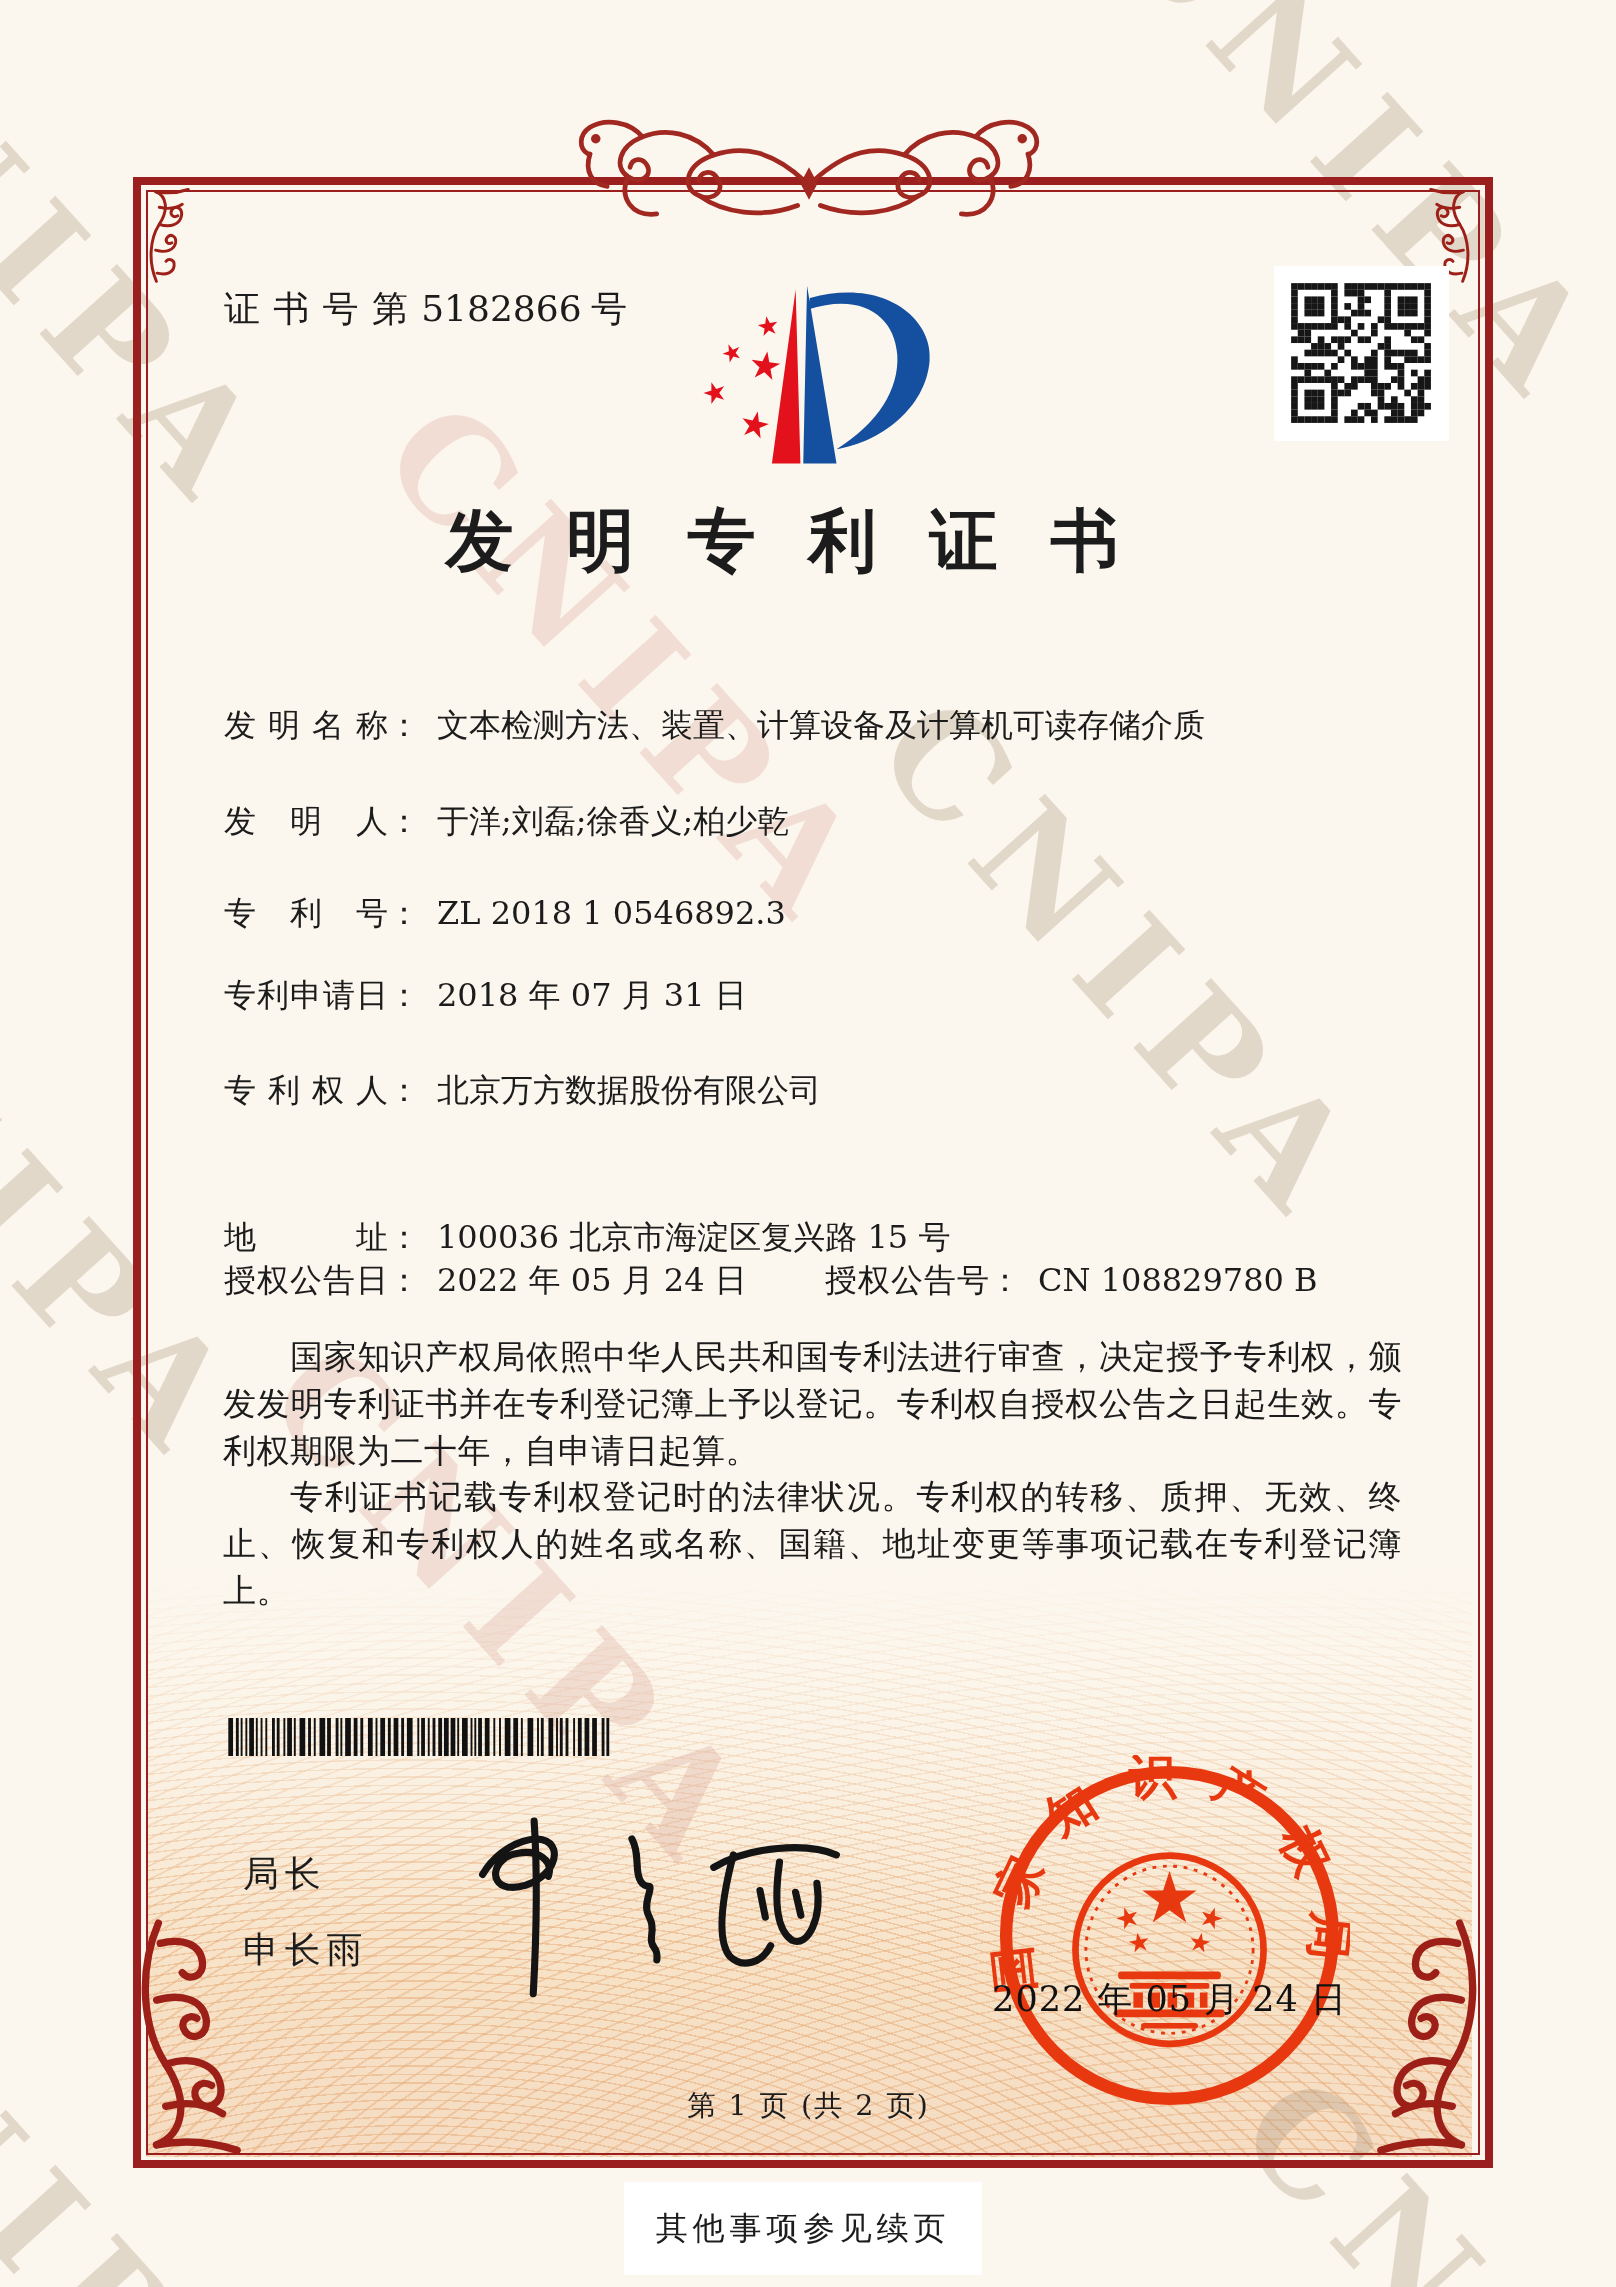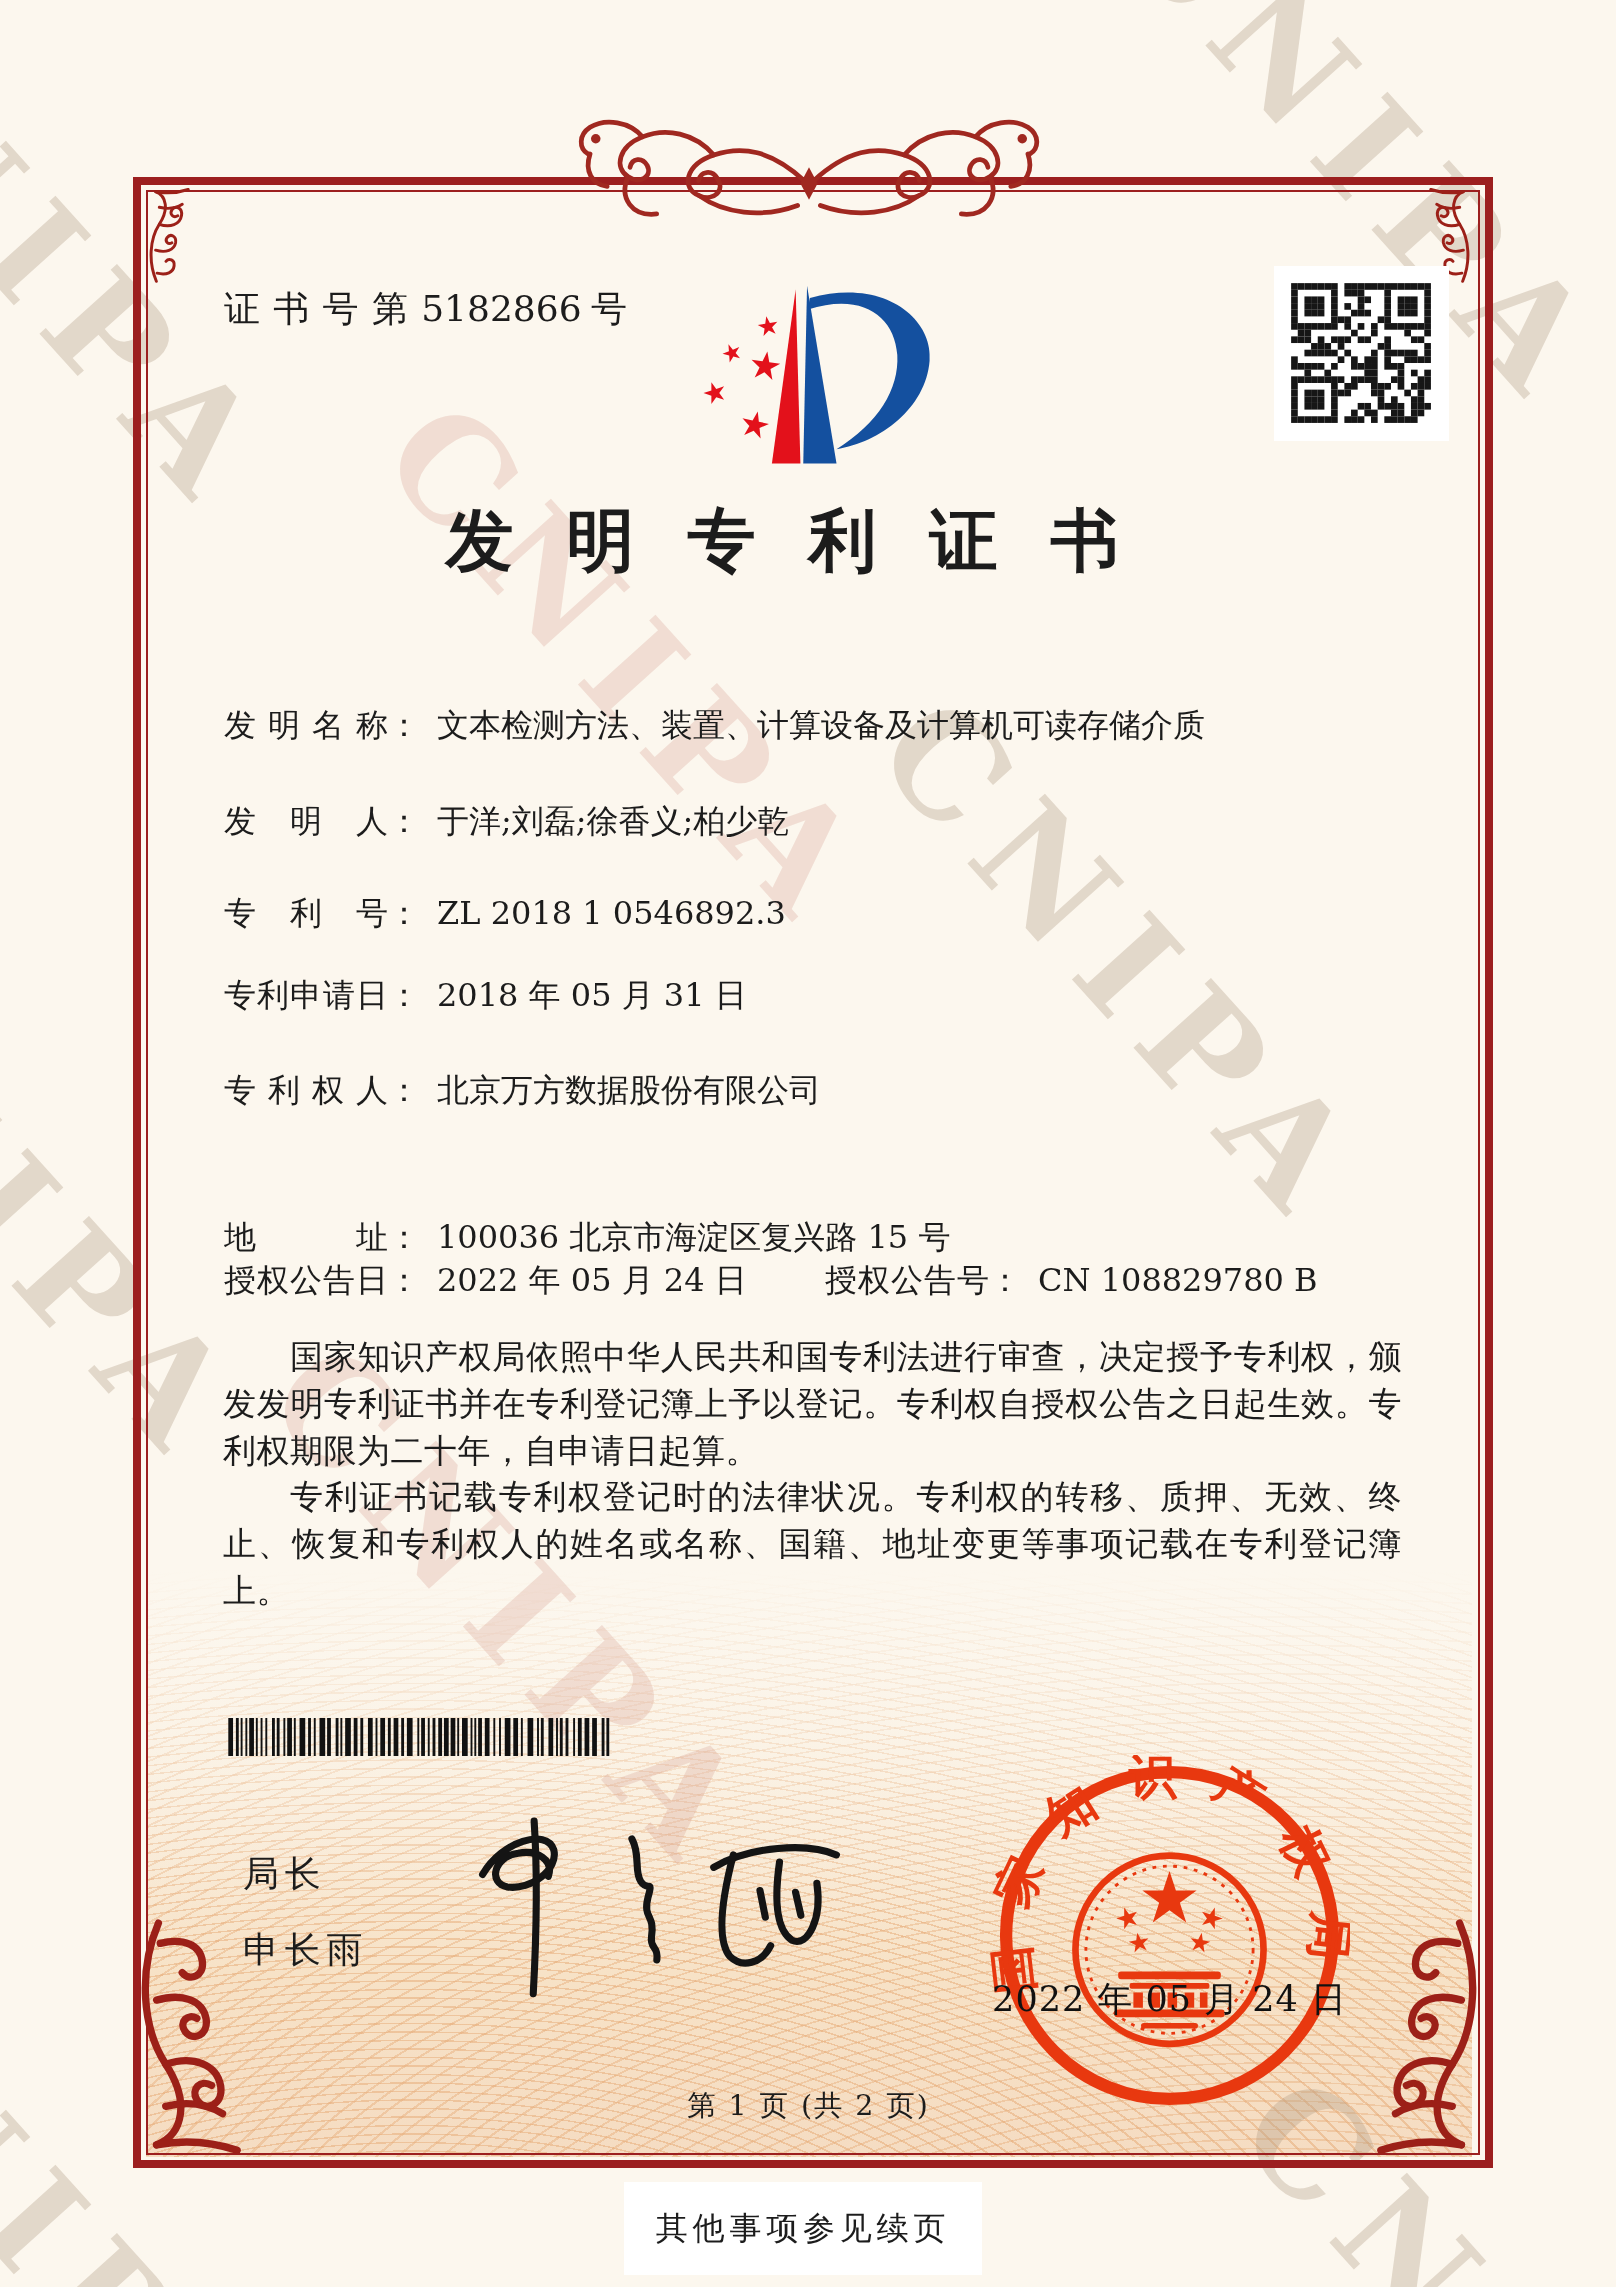--- a/index.html
+++ b/index.html
@@ -396,21 +396,21 @@
   <div class="frow r0">
     <span class="flabel">发明名称</span><span>：</span><span class="fvalue">文本检测方法、装置、计算设备及计算机可读存储介质</span>
   </div>
   <div class="frow r1">
     <span class="flabel">发明人</span><span>：</span><span class="fvalue">于洋;刘磊;徐香义;柏少乾</span>
   </div>
   <div class="frow r2">
     <span class="flabel">专利号</span><span>：</span><span class="fvalue">ZL 2018 1 0546892.3</span>
   </div>
   <div class="frow r3">
-    <span class="flabel">专利申请日</span><span>：</span><span class="fvalue">2018 年 05 月 31 日</span>
+    <span class="flabel">专利申请日</span><span>：</span><span class="fvalue">2018 年 07 月 31 日</span>
   </div>
   <div class="frow r4">
     <span class="flabel">专利权人</span><span>：</span><span class="fvalue">北京万方数据股份有限公司</span>
   </div>
   <div class="frow r5">
     <span class="flabel">地址</span><span>：</span><span class="fvalue">100036 北京市海淀区复兴路 15 号</span>
   </div>
   <div class="frow r6">
     <span class="flabel">授权公告日</span><span>：</span><span class="fvalue">2022 年 05 月 24 日</span>
     <span class="grant2">

